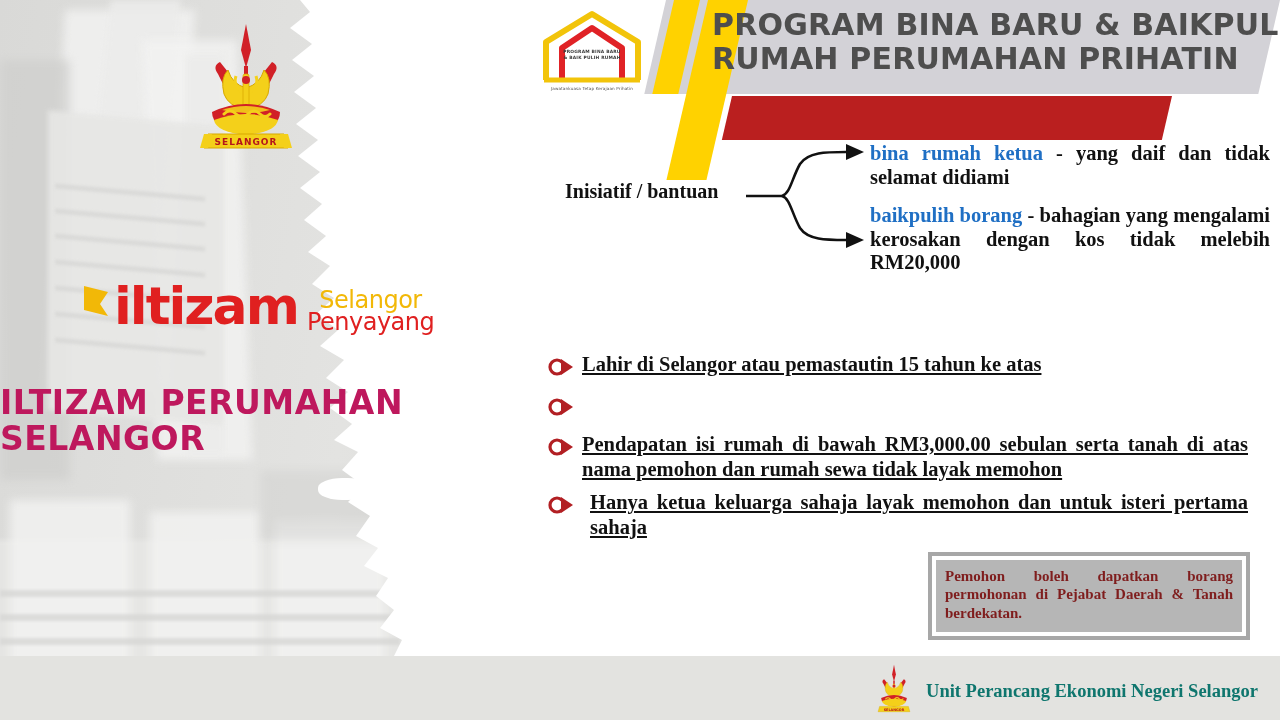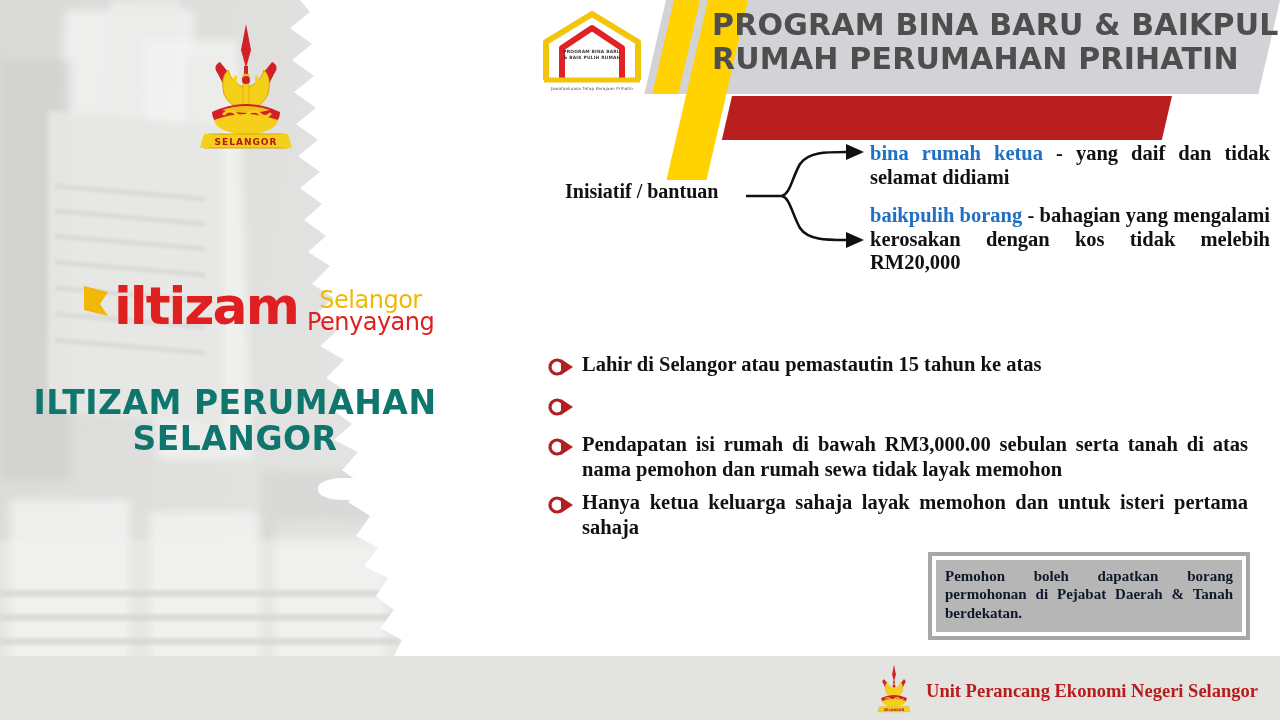--- a/index.html
+++ b/index.html
@@ -45,23 +45,23 @@
   .iltizam-tag{margin-left:9px;margin-top:6px;line-height:1.0;}
   .iltizam-tag .t1{
     font-family:"DejaVu Sans",sans-serif;font-size:24px;color:#f2b807;
     letter-spacing:-.5px;display:block;
   }
   .iltizam-tag .t2{
     font-family:"DejaVu Sans",sans-serif;font-size:24px;color:#e02020;
     letter-spacing:-.5px;display:block;margin-top:-2px;
   }
   .left-title{
-    position:absolute;left:0;top:385px;width:470px;text-align:center;
+    position:absolute;left:0;top:385px;width:470px;
     font-family:"DejaVu Sans",sans-serif;font-weight:bold;
-    font-size:33px;line-height:1.08;color:#0f766e;letter-spacing:.5px;
+    font-size:33px;line-height:1.08;color:#be185d;letter-spacing:.5px;
   }
   .left-title span{display:block;}
 
   
   .hdr{position:absolute;left:640px;top:0;width:640px;height:150px;}
   .hdr-grey{
     position:absolute;left:26px;top:0;width:614px;height:94px;
     background:#d3d2d7;
     transform:skewX(-13deg);transform-origin:top left;
   }
@@ -120,41 +120,41 @@
   .syarat-txt{position:absolute;left:48px;top:4px;
     font-family:"Liberation Serif",serif;font-weight:bold;font-size:22px;
     letter-spacing:1.2px;color:#111;}
 
   
   .bullets{position:absolute;left:548px;top:352px;width:700px;}
   .blt{display:flex;align-items:flex-start;margin-bottom:9px;}
   .blt-ico{flex:0 0 34px;margin-top:3px;}
   .blt-txt{
     font-family:"Liberation Serif",serif;font-weight:bold;font-size:20.5px;
-    line-height:1.2;color:#111;text-align:justify;
+    line-height:1.2;color:#111;text-align:justify;text-decoration:underline;
   }
   .blt-txt .red{color:#c0171b;}
   .w1{width:660px;}
   .w2{width:690px;}
-  .w3{width:690px;}
+  .w3{width:690px;margin-left:8px;}
 
   
   .notebox{position:absolute;left:928px;top:552px;width:322px;height:88px;
     background:#ffffff;border:4px solid #a7a7a7;box-sizing:border-box;padding:4px;}
   .notebox-in{background:#b6b6b6;width:100%;height:100%;box-sizing:border-box;
     padding:7px 9px;}
   .notebox-in p{margin:0;
     font-family:"Liberation Serif",serif;font-weight:bold;font-size:15px;
-    line-height:1.22;color:#0f172a;text-align:justify;}
+    line-height:1.22;color:#7f1d1d;text-align:justify;}
 
   
   .footer{position:absolute;left:0;bottom:0;width:1280px;height:64px;background:#e3e3e0;}
   .footer-inner{position:absolute;right:22px;top:8px;display:flex;align-items:center;}
   .footer-txt{margin-left:12px;
-    font-family:"Liberation Serif",serif;font-weight:bold;font-size:18.5px;color:#b91c1c;}
+    font-family:"Liberation Serif",serif;font-weight:bold;font-size:18.5px;color:#0f766e;}
 </style>
 </head>
 <body>
 
 <div id="stage">
 
   <div class="left-panel">
     <div class="bg-grey"></div>
 
     <div>

